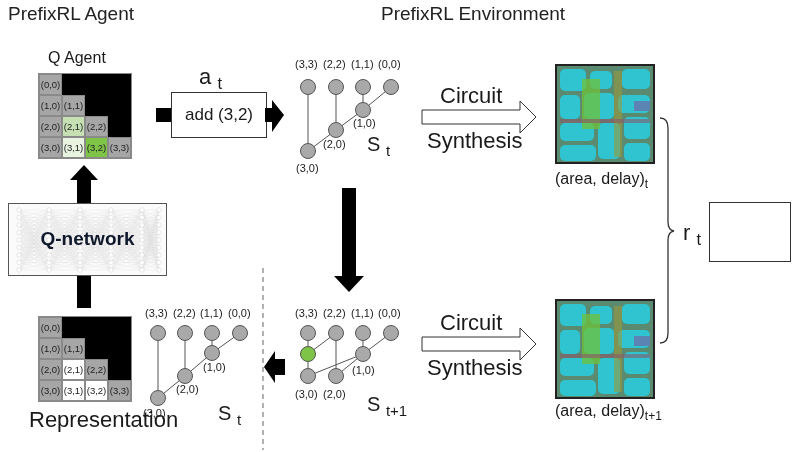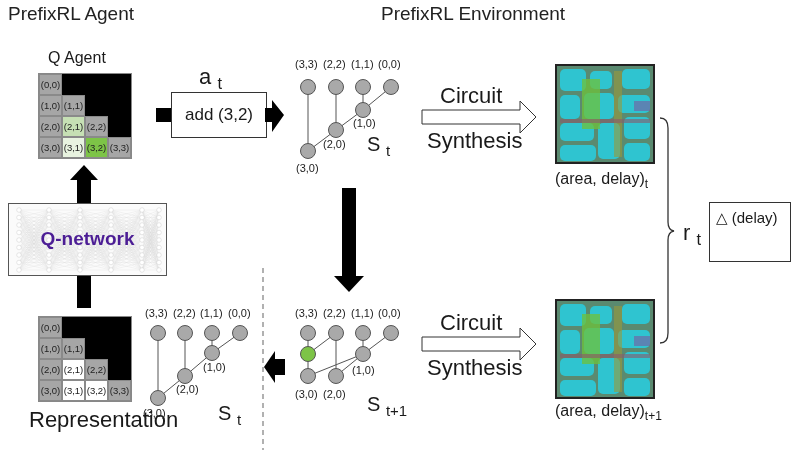--- a/index.html
+++ b/index.html
@@ -6,21 +6,21 @@
   body{width:800px;height:452px;position:relative;overflow:hidden;font-family:"Liberation Sans",sans-serif;color:#1a1a1a;}
   .abs{position:absolute;}
   .title{font-size:19px;color:#222;white-space:nowrap;}
   .lbl{font-size:16px;white-space:nowrap;}
   .big{font-size:22px;white-space:nowrap;}
   .node-lbl{font-size:11px;white-space:nowrap;color:#222;}
   .grid{position:absolute;display:grid;grid-template-columns:repeat(4,23px);grid-template-rows:repeat(4,21px);border:1px solid #888;background:#000;}
   .cell{font-size:9.5px;display:flex;align-items:center;justify-content:center;box-sizing:border-box;border:1px solid #8a8a8a;color:#222;white-space:nowrap;}
   .cell.black{background:#000;border-color:#000;}
   .qnet{position:absolute;left:8px;top:203px;width:159px;height:73px;box-sizing:border-box;border:1px solid #555;background:#fbfbfb;overflow:hidden;}
-  .qnet-title{position:absolute;left:0;right:0;top:24px;text-align:center;font-weight:bold;font-size:19px;color:#4c1d95;}
+  .qnet-title{position:absolute;left:0;right:0;top:24px;text-align:center;font-weight:bold;font-size:19px;color:#0f172a;}
   .rbox{position:absolute;left:709px;top:202px;width:82px;height:60px;box-sizing:border-box;border:1px solid #333;padding:3px 0 0 6px;font-size:15px;line-height:24px;}
   .rbox div{white-space:nowrap;}
   .addbox{position:absolute;left:171px;top:92px;width:96px;height:46px;box-sizing:border-box;border:1px solid #333;background:#fff;display:flex;align-items:center;justify-content:center;font-size:17px;}
   sub{font-size:0.75em;}
   svg{position:absolute;left:0;top:0;}
 </style>
 </head>
 <body>
 
 <div class="abs title" style="left:8px;top:3px;">PrefixRL Agent</div>
@@ -681,14 +681,13 @@
   <span>(area, delay)</span><sub>t</sub>
 </div>
 <div class="abs lbl" style="left:555px;top:402px;font-size:16px;">
   <span>(area, delay)</span><sub>t+1</sub>
 </div>
 
 <div class="abs big" style="left:683px;top:220px;">
   <span>r</span>&nbsp;<sub>t</sub>
 </div>
 <div class="rbox">
-  <div>△ (delay)</div>
 </div>
 
 </body></html>

